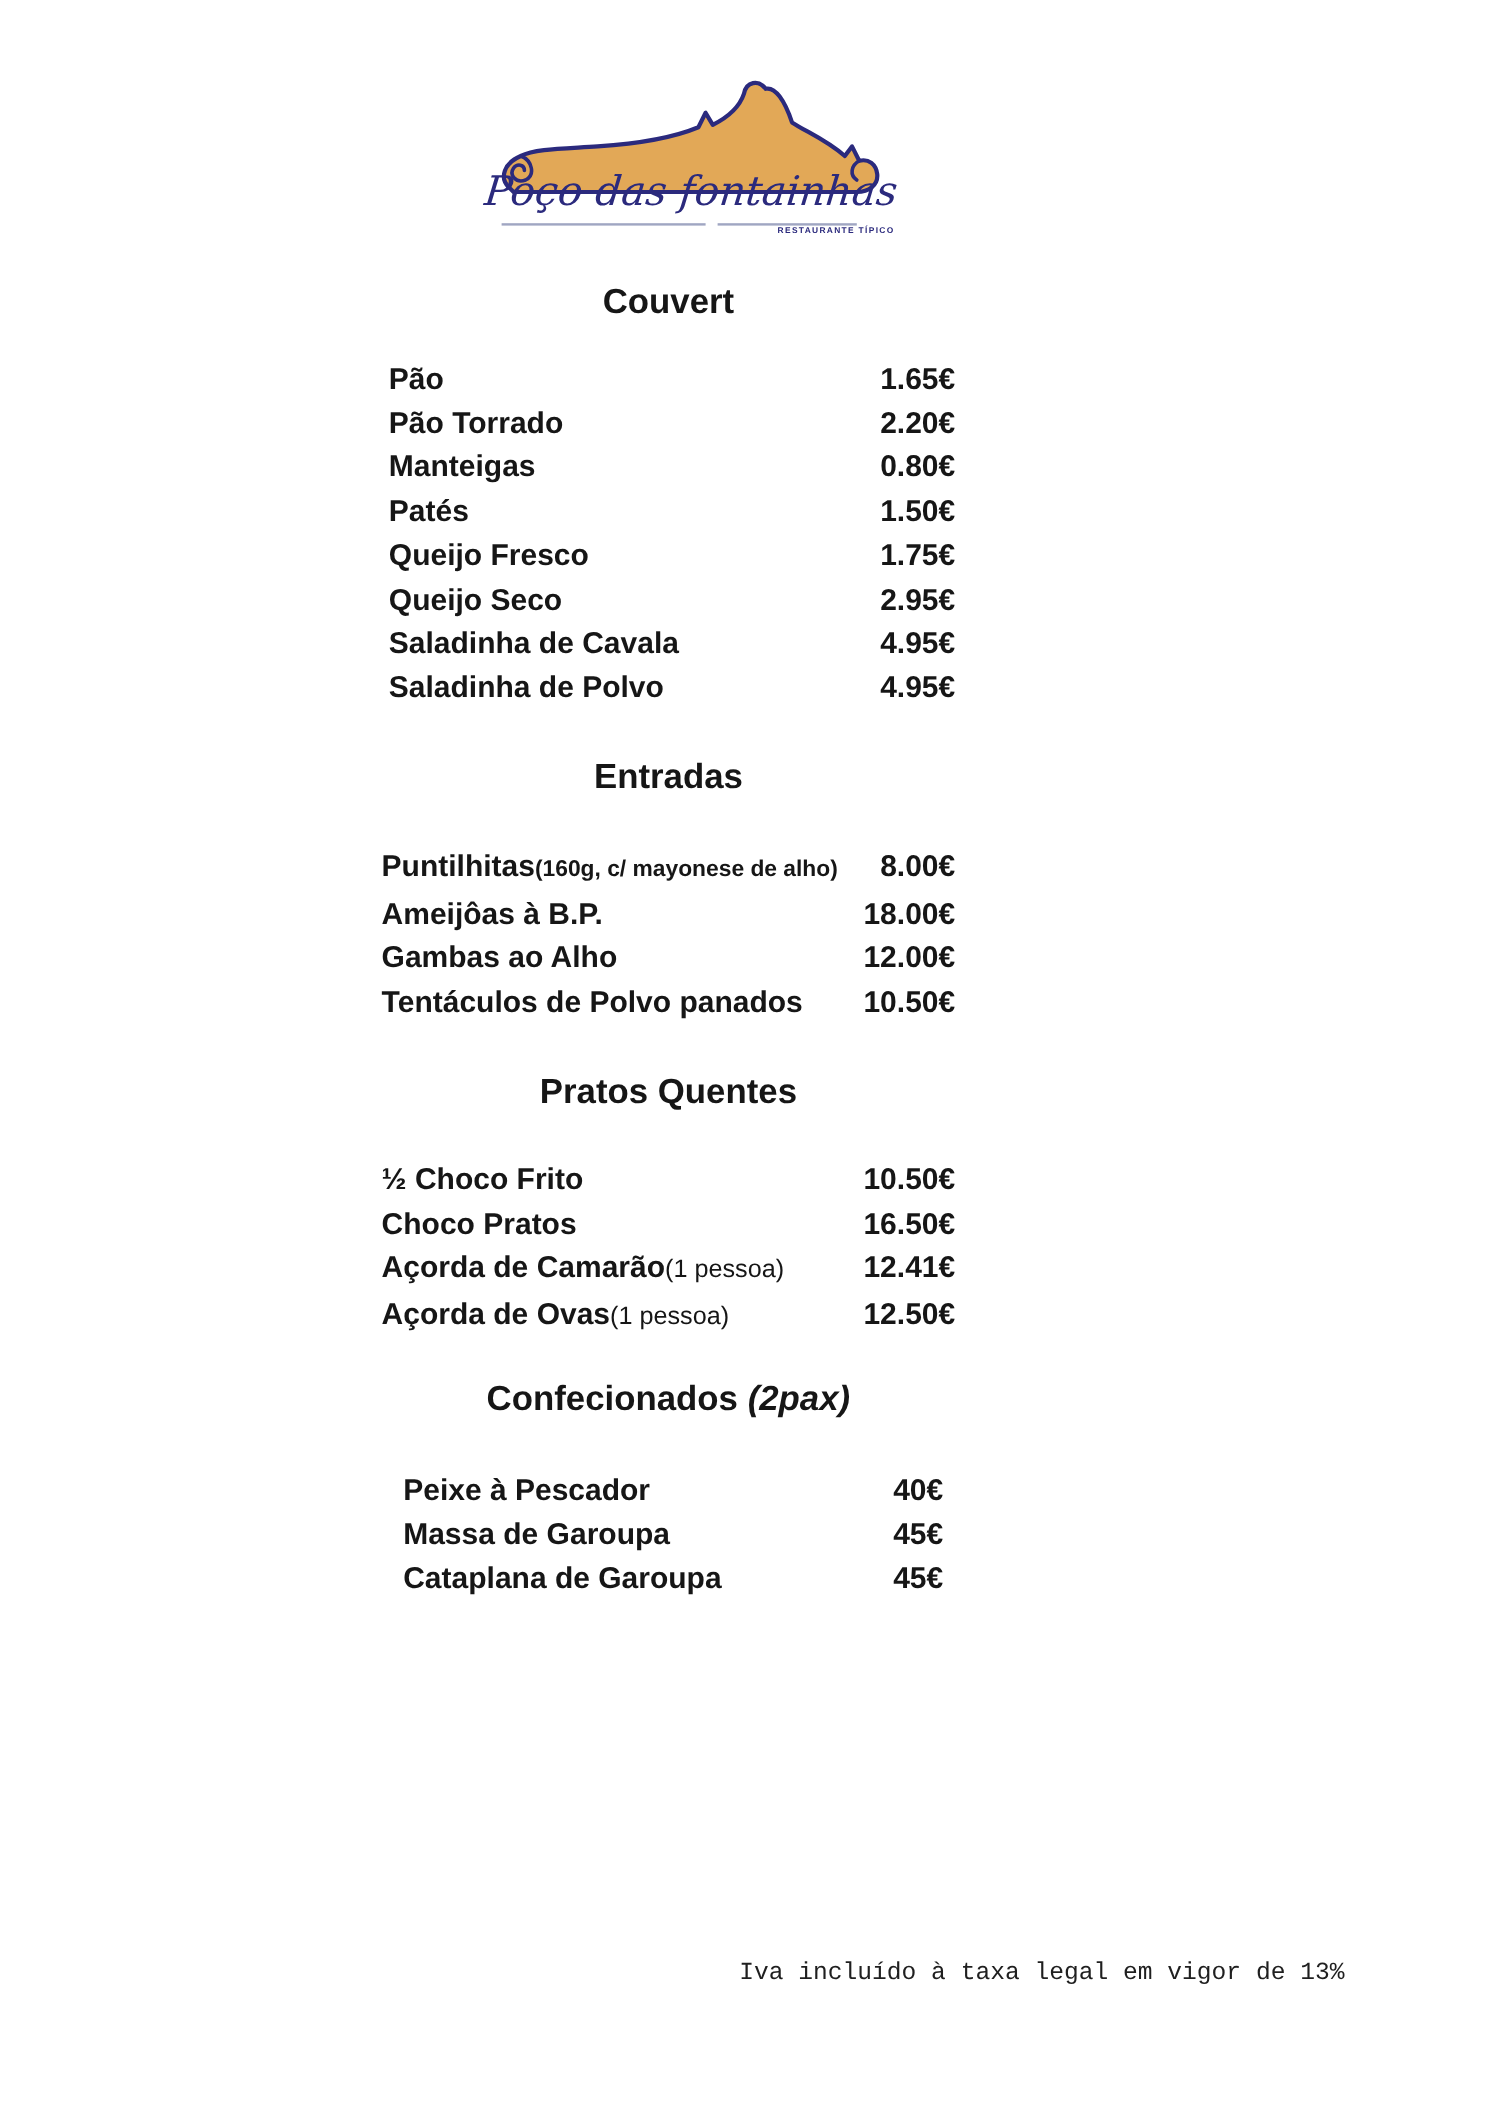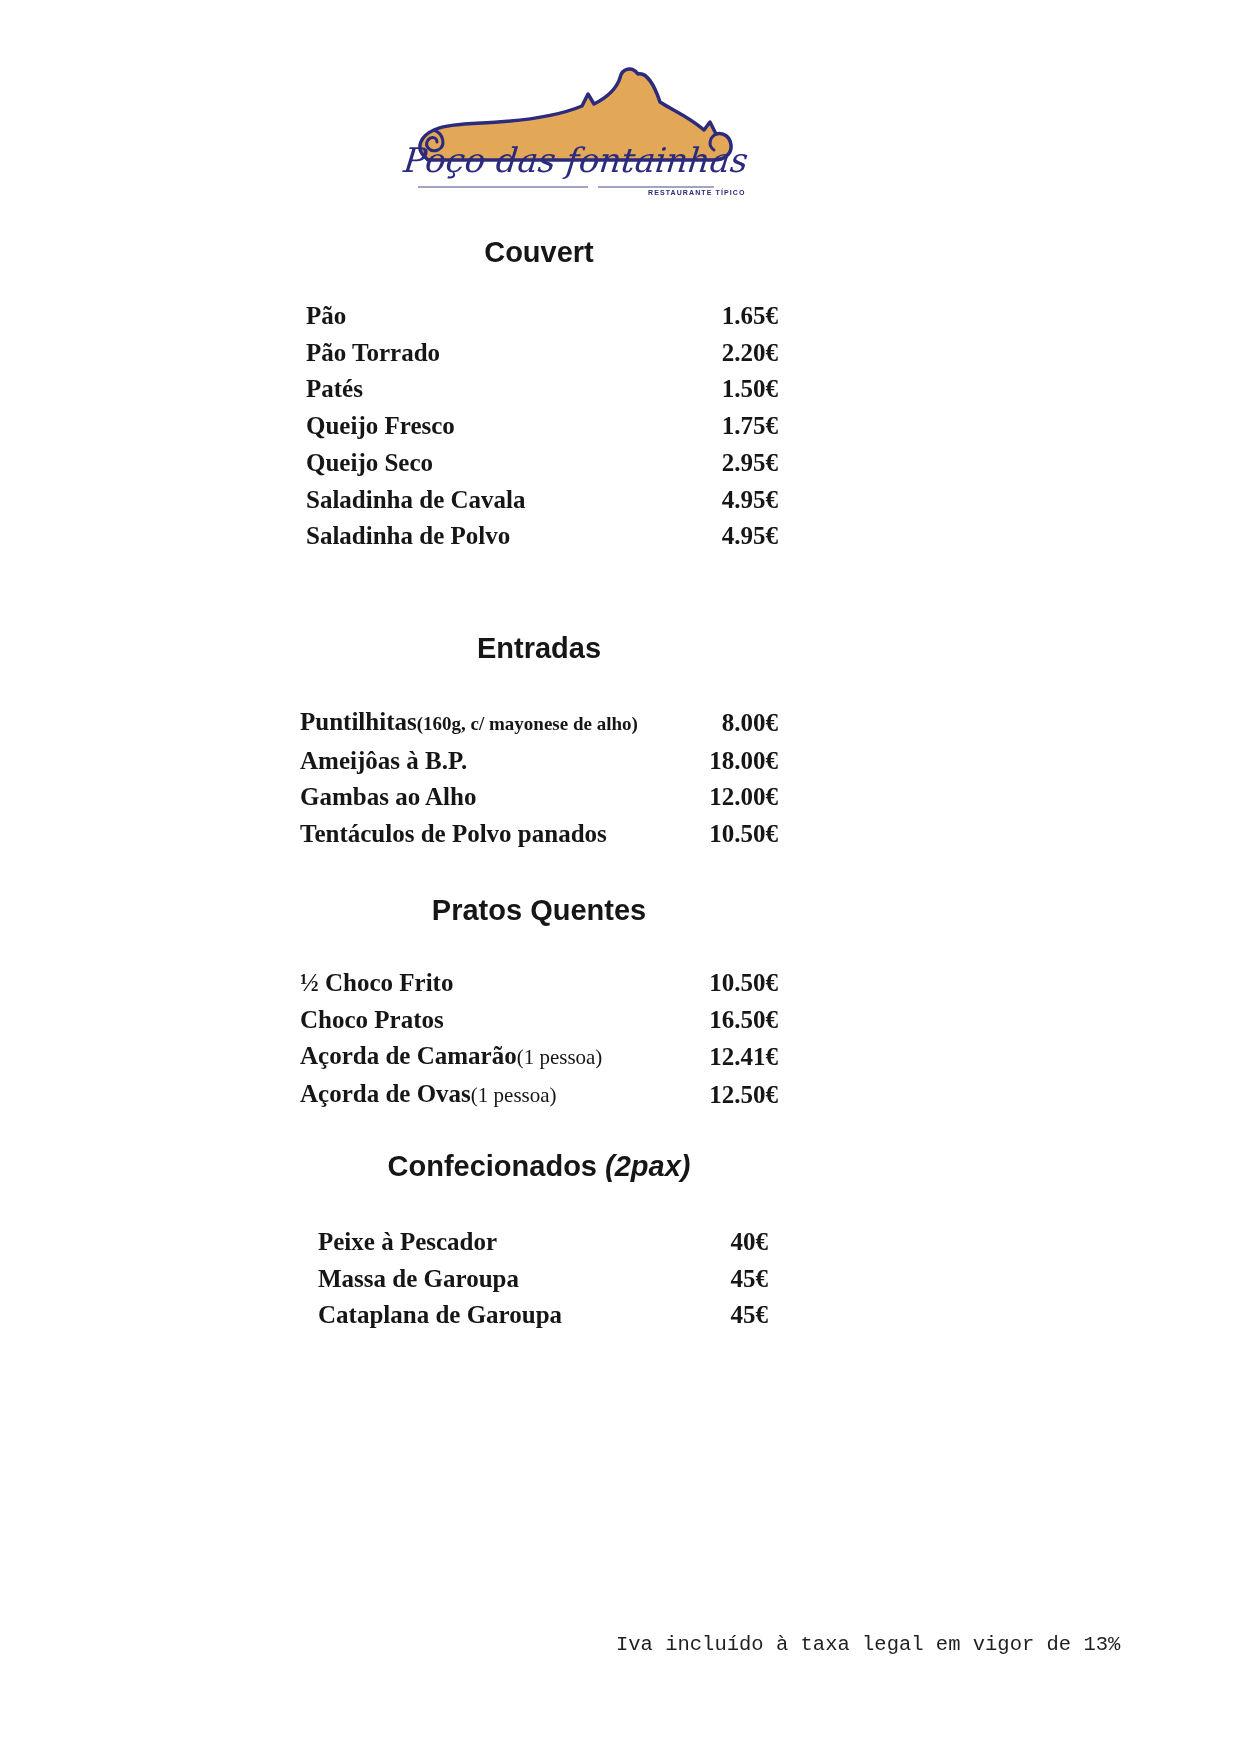--- a/index.html
+++ b/index.html
@@ -20,36 +20,36 @@
   .script-underline{position:absolute;height:2px;background:#a0a6c2}
   .u1{left:20px;top:122px;width:170px}
   .u2{left:200px;top:122px;width:116px}
   .logo-subtitle{
     position:absolute;left:250px;top:125px;
     font-size:7px;font-weight:700;letter-spacing:1.1px;color:#2B2A7D;white-space:nowrap;
   }
 
   
   #menu-sections{position:absolute;inset:0}
-  .menu-section{position:absolute;left:300px;width:478px}
+  .menu-section{position:absolute;left:318px;width:478px}
   .sec-0{top:234px}
   .sec-1{top:630px}
   .sec-2{top:892px}
   .sec-3{top:1148px}
   .section-title{
     margin:0;text-align:center;font-size:29px;font-weight:700;line-height:36px;color:#161616;
   }
   .sec-0 .section-title{margin-bottom:28px}
   .sec-1 .section-title{margin-bottom:38px}
   .sec-2 .section-title{margin-bottom:37px}
   .sec-3 .section-title{margin-bottom:40px}
   .title-suffix{font-style:italic}
   .menu-row{
-    display:flex;justify-content:space-between;align-items:center;
-    line-height:36.7px;font-size:25px;font-weight:700;color:#161616;font-family:Liberation Serif, serif;
+    display:flex;justify-content:space-between;align-items:flex-start;
+    line-height:36.7px;font-size:25px;font-weight:700;color:#161616;
   }
   .sec-0 .menu-row{padding-left:6px}
   .sec-3 .menu-row{padding-left:18px;padding-right:10px}
   .item-name{white-space:nowrap}
   .item-price{text-align:right;white-space:nowrap}
   .item-detail{font-weight:700;font-size:19px}
   .sec-2 .item-detail{font-weight:400;font-size:21px}
 
   
   .footer-note{
@@ -90,20 +90,24 @@
       <section class="menu-section sec-0">
         <h2 class="section-title"><span>Couvert</span></h2>
         <div>
           <div class="menu-row">
             <span class="item-name">Pão</span>
             <span class="item-price">1.65€</span>
           </div>
           <div class="menu-row">
             <span class="item-name">Pão Torrado</span>
             <span class="item-price">2.20€</span>
+          </div>
+          <div class="menu-row">
+            <span class="item-name">Manteigas</span>
+            <span class="item-price">0.80€</span>
           </div>
           <div class="menu-row">
             <span class="item-name">Patés</span>
             <span class="item-price">1.50€</span>
           </div>
           <div class="menu-row">
             <span class="item-name">Queijo Fresco</span>
             <span class="item-price">1.75€</span>
           </div>
           <div class="menu-row">

